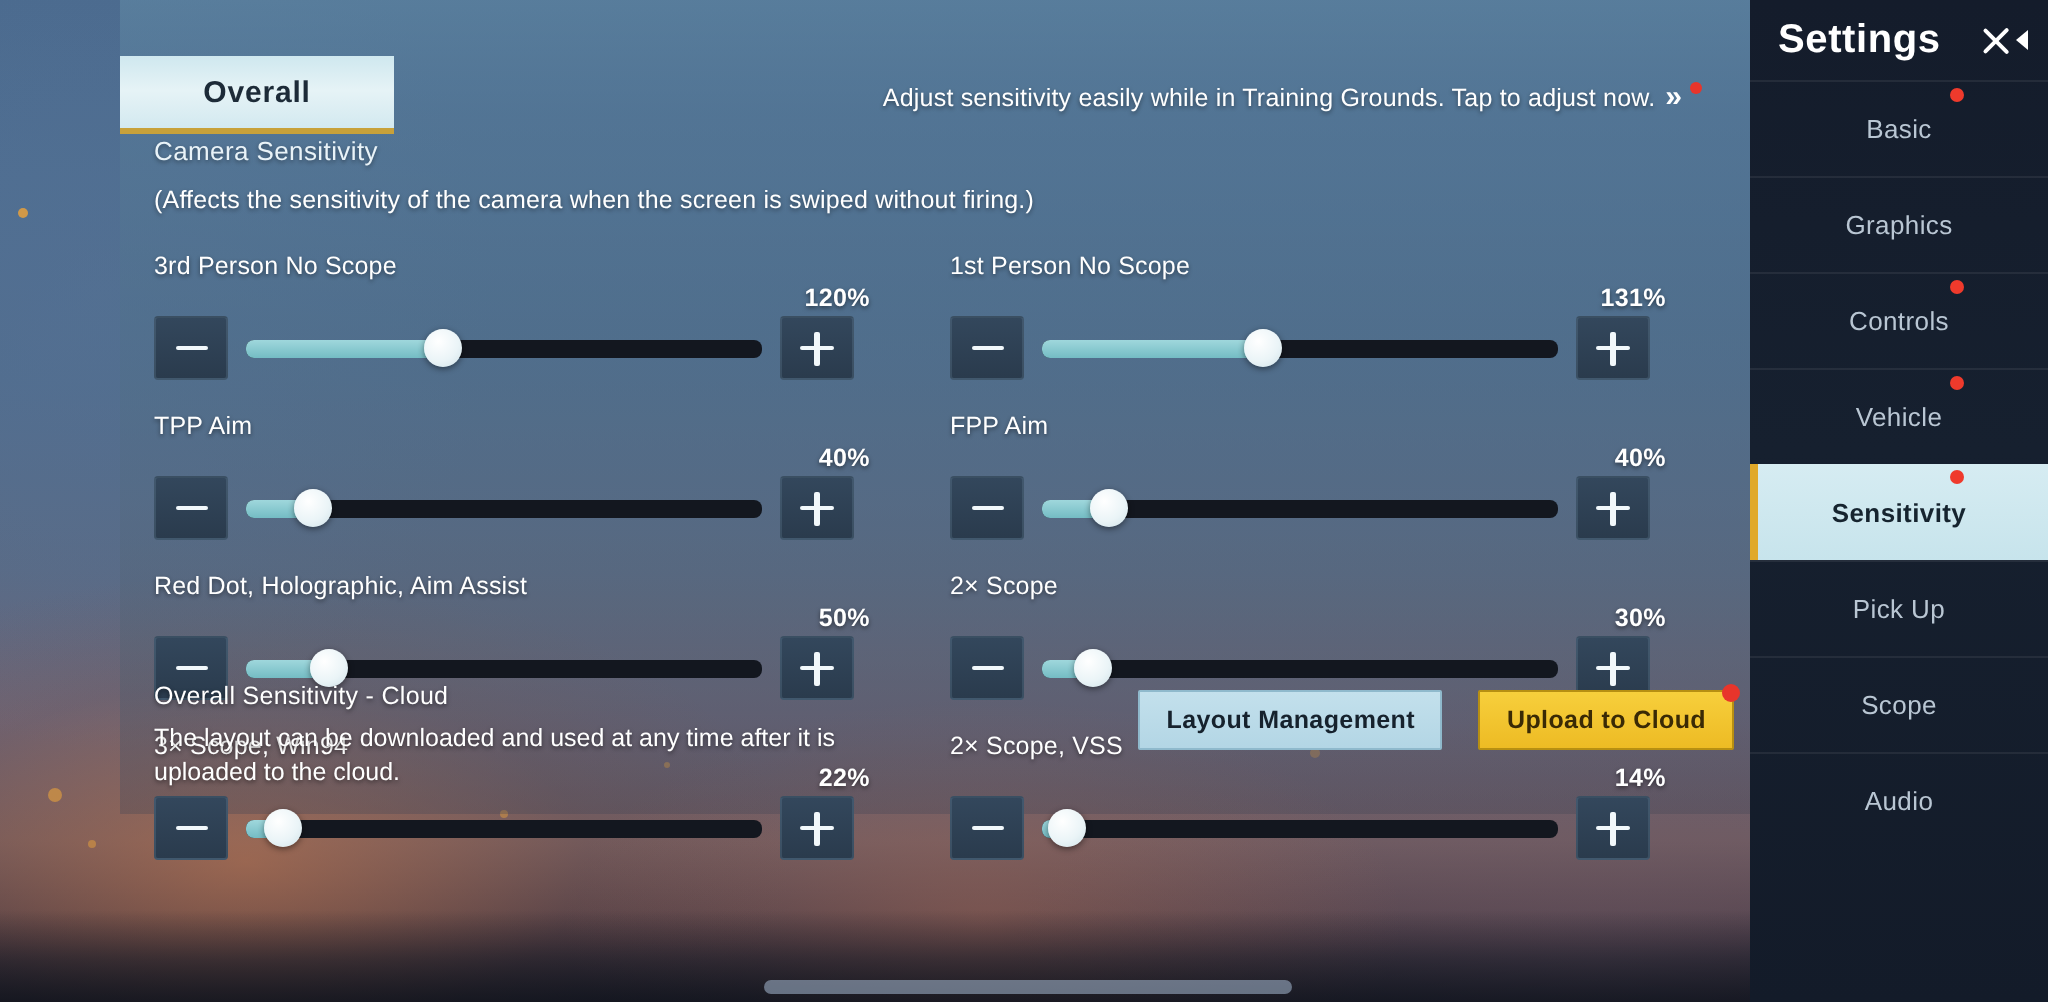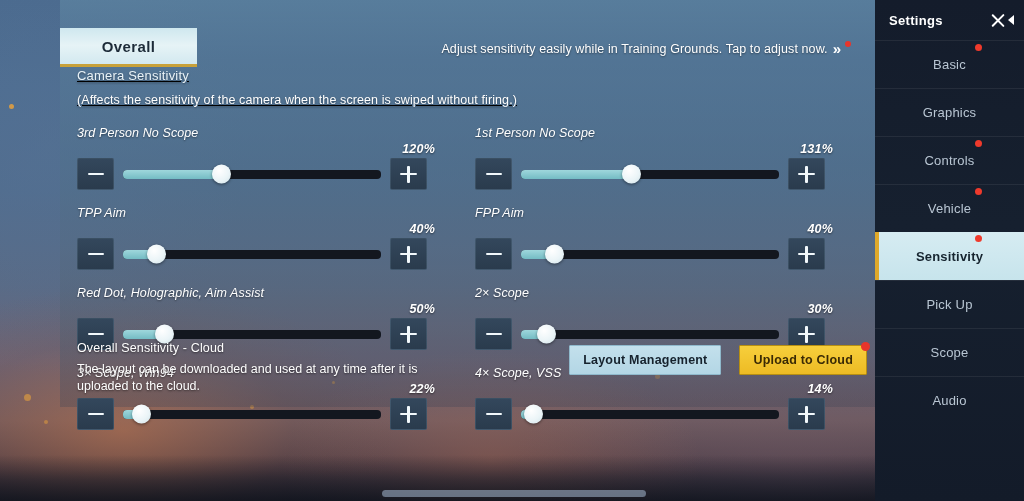--- a/index.html
+++ b/index.html
@@ -116,21 +116,20 @@
     background: #e8352b;
     margin-left: -1px;
     margin-bottom: 9px;
   }
 
   
   #section {
     position: absolute;
     left: 17px; top: 68px;
     width: 700px;
-    text-decoration: underline;
   }
   #section-title {
     font-size: 13px;
     color: #e9f3f8;
     letter-spacing: .2px;
     text-shadow: 0 1px 2px rgba(0,0,0,.4);
   }
   #section-desc {
     font-size: 12.5px;
     color: #ffffff;
@@ -141,21 +140,21 @@
 
   
   #grid {
     position: absolute;
     left: 17px; top: 126px;
     width: 790px;
     display: grid;
     grid-template-columns: 398px 398px;
     grid-auto-rows: 80px;
   }
-  .srow { position: relative; font-style: italic; }
+  .srow { position: relative; }
   .slabel {
     position: absolute;
     left: 0; top: 0;
     font-size: 12.5px;
     color: #ffffff;
     letter-spacing: .1px;
     text-shadow: 0 1px 2px rgba(0,0,0,.45);
     white-space: nowrap;
   }
   .svalue {
@@ -319,21 +318,21 @@
     background: linear-gradient(180deg, #141c2b 0%, #16202f 45%, #131b29 100%);
   }
   #sb-header {
     height: 40px;
     display: flex;
     align-items: center;
     padding: 0 10px 0 14px;
     justify-content: space-between;
   }
   #sb-title {
-    font-size: 13px;
+    font-size: 20px;
     font-weight: bold;
     color: #ffffff;
     letter-spacing: .3px;
   }
   #sb-close {
     display: flex;
     align-items: center;
     gap: 1px;
     cursor: pointer;
   }
@@ -531,21 +530,21 @@
           <div class="track">
             <div class="fill" style="width: 7%;"></div>
             <div class="thumb" style="left: 7%;"></div>
           </div>
           <div class="stepbtn">
             <span class="plus"></span>
           </div>
         </div>
       </div>
       <div class="srow">
-        <div class="slabel">4× Scope, VSS</div>
+        <div class="slabel">2× Scope, VSS</div>
         <div class="svalue">14%</div>
         <div class="sctl">
           <div class="stepbtn">
             <span class="bar-h"></span>
           </div>
           <div class="track">
             <div class="fill" style="width: 5%;"></div>
             <div class="thumb" style="left: 5%;"></div>
           </div>
           <div class="stepbtn">

